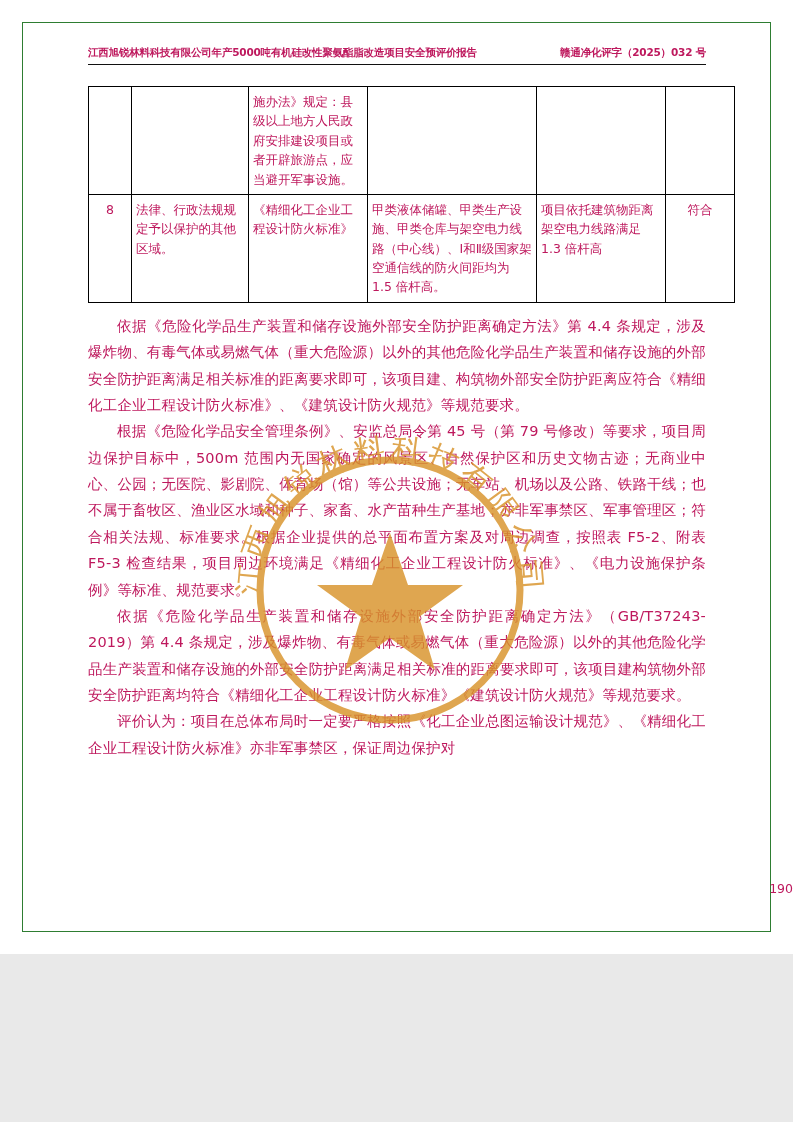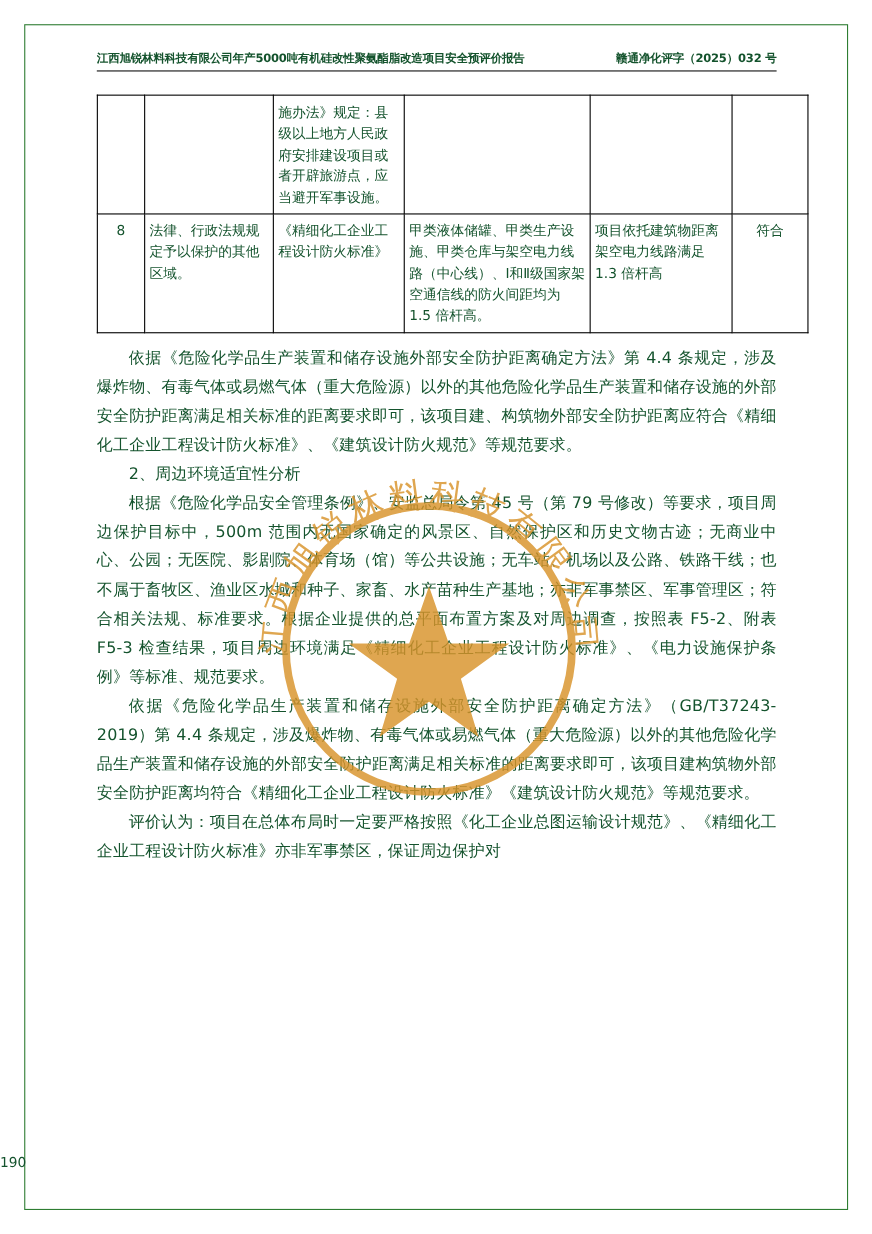--- a/index.html
+++ b/index.html
@@ -3,26 +3,26 @@
 <meta charset="utf-8">
 <style>
   html, body {
     margin: 0;
     padding: 0;
     background: #e9e9e9;
   }
   .page {
     position: relative;
     width: 793px;
-    height: 1122px;
+    height: 954px;
     background: #ffffff;
     margin: 0 auto;
     overflow: hidden;
     font-family: "DejaVu Sans", "Liberation Sans", sans-serif;
-    color: #14532d;
+    color: #be185d;
   }
   
   .frame {
     position: absolute;
     left: 22px;
     top: 22px;
     right: 22px;
     bottom: 22px;
     border: 1.5px solid #2e7d32;
     pointer-events: none;
@@ -82,21 +82,21 @@
   }
   .body-block { margin-top: 10px; }
   .body-block p.para { margin-bottom: 0px; }
 
   
   .pageno {
     position: absolute;
     left: 0;
     right: 0;
     bottom: 58px;
-    text-align: left;
+    text-align: right;
     font-size: 12.5px;
   }
 
   
   .stamp {
     position: absolute;
     left: 205px;
     top: 405px;
     width: 370px;
     height: 370px;
@@ -134,21 +134,20 @@
         <td class="c2 mid">《精细化工企业工程设计防火标准》</td>
         <td class="c3">甲类液体储罐、甲类生产设施、甲类仓库与架空电力线路（中心线）、Ⅰ和Ⅱ级国家架空通信线的防火间距均为 1.5 倍杆高。</td>
         <td class="c4 mid">项目依托建筑物距离架空电力线路满足 1.3 倍杆高</td>
         <td class="c5 mid">符合</td>
       </tr>
     </tbody>
       </table>
 
     <div class="body-block">
       <p class="para">依据《危险化学品生产装置和储存设施外部安全防护距离确定方法》第 4.4 条规定，涉及爆炸物、有毒气体或易燃气体（重大危险源）以外的其他危险化学品生产装置和储存设施的外部安全防护距离满足相关标准的距离要求即可，该项目建、构筑物外部安全防护距离应符合《精细化工企业工程设计防火标准》、《建筑设计防火规范》等规范要求。</p>
-      <p class="para">2、周边环境适宜性分析</p>
       <p class="para">根据《危险化学品安全管理条例》、安监总局令第 45 号（第 79 号修改）等要求，项目周边保护目标中，500m 范围内无国家确定的风景区、自然保护区和历史文物古迹；无商业中心、公园；无医院、影剧院、体育场（馆）等公共设施；无车站、机场以及公路、铁路干线；也不属于畜牧区、渔业区水域和种子、家畜、水产苗种生产基地；亦非军事禁区、军事管理区；符合相关法规、标准要求。根据企业提供的总平面布置方案及对周边调查，按照表 F5-2、附表 F5-3 检查结果，项目周边环境满足《精细化工企业工程设计防火标准》、《电力设施保护条例》等标准、规范要求。</p>
       <p class="para">依据《危险化学品生产装置和储存设施外部安全防护距离确定方法》（GB/T37243-2019）第 4.4 条规定，涉及爆炸物、有毒气体或易燃气体（重大危险源）以外的其他危险化学品生产装置和储存设施的外部安全防护距离满足相关标准的距离要求即可，该项目建构筑物外部安全防护距离均符合《精细化工企业工程设计防火标准》《建筑设计防火规范》等规范要求。</p>
       <p class="para">评价认为：项目在总体布局时一定要严格按照《化工企业总图运输设计规范》、《精细化工企业工程设计防火标准》亦非军事禁区，保证周边保护对</p>
     </div>
 
   </div>
 
   <div class="stamp">
     <svg width="370" height="370" viewBox="0 0 370 370" xmlns="http://www.w3.org/2000/svg">
       <defs>

